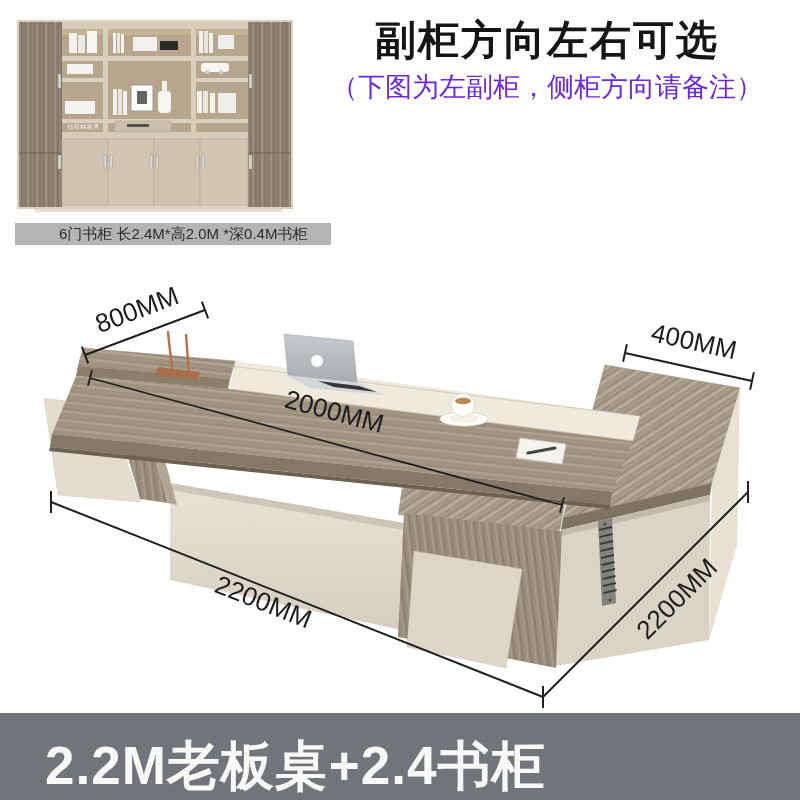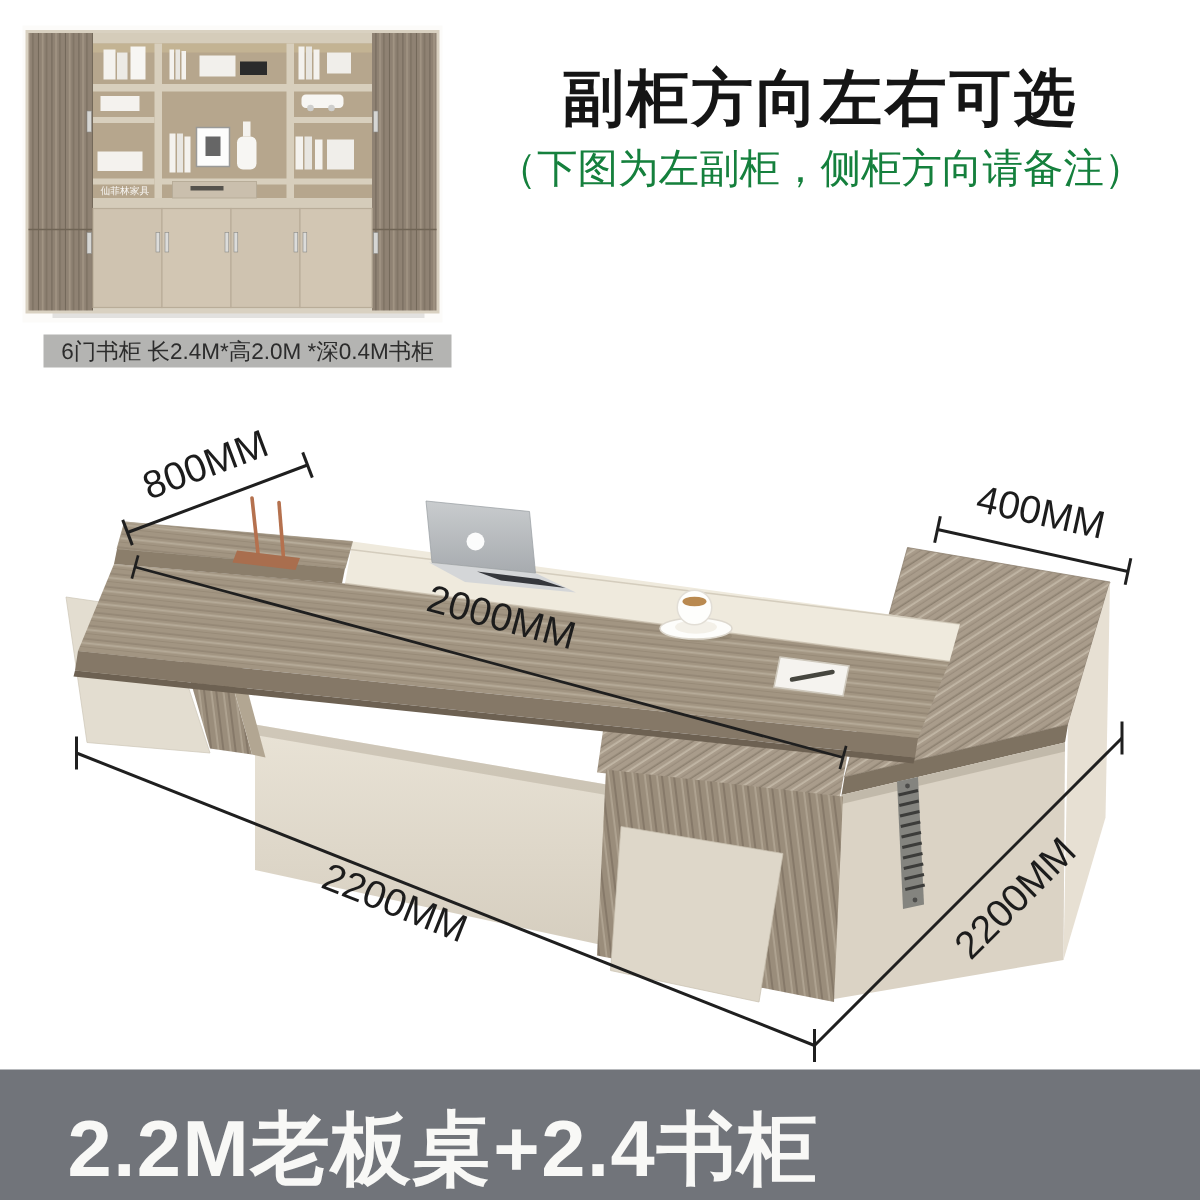--- a/index.html
+++ b/index.html
@@ -3,27 +3,27 @@
 <meta charset="utf-8">
 <style>
   html,body{margin:0;padding:0;background:#fff;}
   .stage{
     position:relative;width:800px;height:800px;overflow:hidden;background:#ffffff;
     font-family:"Liberation Sans", sans-serif;
   }
   .photo{position:absolute;left:15px;top:17px;width:280px;height:198px;background:#fcfbf9;}
   .photo svg{display:block;width:100%;height:100%;}
   .caption-bar{
-    position:absolute;left:29px;top:223px;width:272px;height:22px;
-    background:#b4b4b2;display:flex;align-items:center;justify-content:center;
+    position:absolute;left:15px;top:223px;width:272px;height:22px;
+    background:#b4b4b2;display:flex;align-items:center;padding-left:44px;
   }
   .caption-bar span{font-size:15px;color:#2c2c2c;letter-spacing:0px;white-space:nowrap;}
-  .headline{position:absolute;left:296px;top:16px;width:502px;text-align:center;color:#151515;margin-top:25px;}
+  .headline{position:absolute;left:296px;top:16px;width:502px;text-align:center;color:#151515;}
   .headline .title{font-size:41px;font-weight:700;letter-spacing:2px;line-height:48px;margin:0;}
-  .headline .subtitle{font-size:27px;font-weight:400;color:#15803d;letter-spacing:0px;line-height:32px;margin-top:7px;text-align:center;}
+  .headline .subtitle{font-size:27px;font-weight:400;color:#6d28d9;letter-spacing:0px;line-height:32px;margin-top:7px;text-align:center;}
   .desk-svg{position:absolute;left:0;top:255px;width:800px;height:470px;}
   .banner{
     position:absolute;left:0;top:713px;width:800px;height:108px;background:#71747a;
     display:flex;align-items:center;
   }
   .banner span{font-size:53px;font-weight:700;color:#f8f8f6;padding-left:45px;letter-spacing:1px;white-space:nowrap;}
   .dim-text{font-size:26px;fill:#1c1c1c;text-anchor:middle;letter-spacing:0px;}
 </style>
 </head>
 <body>

